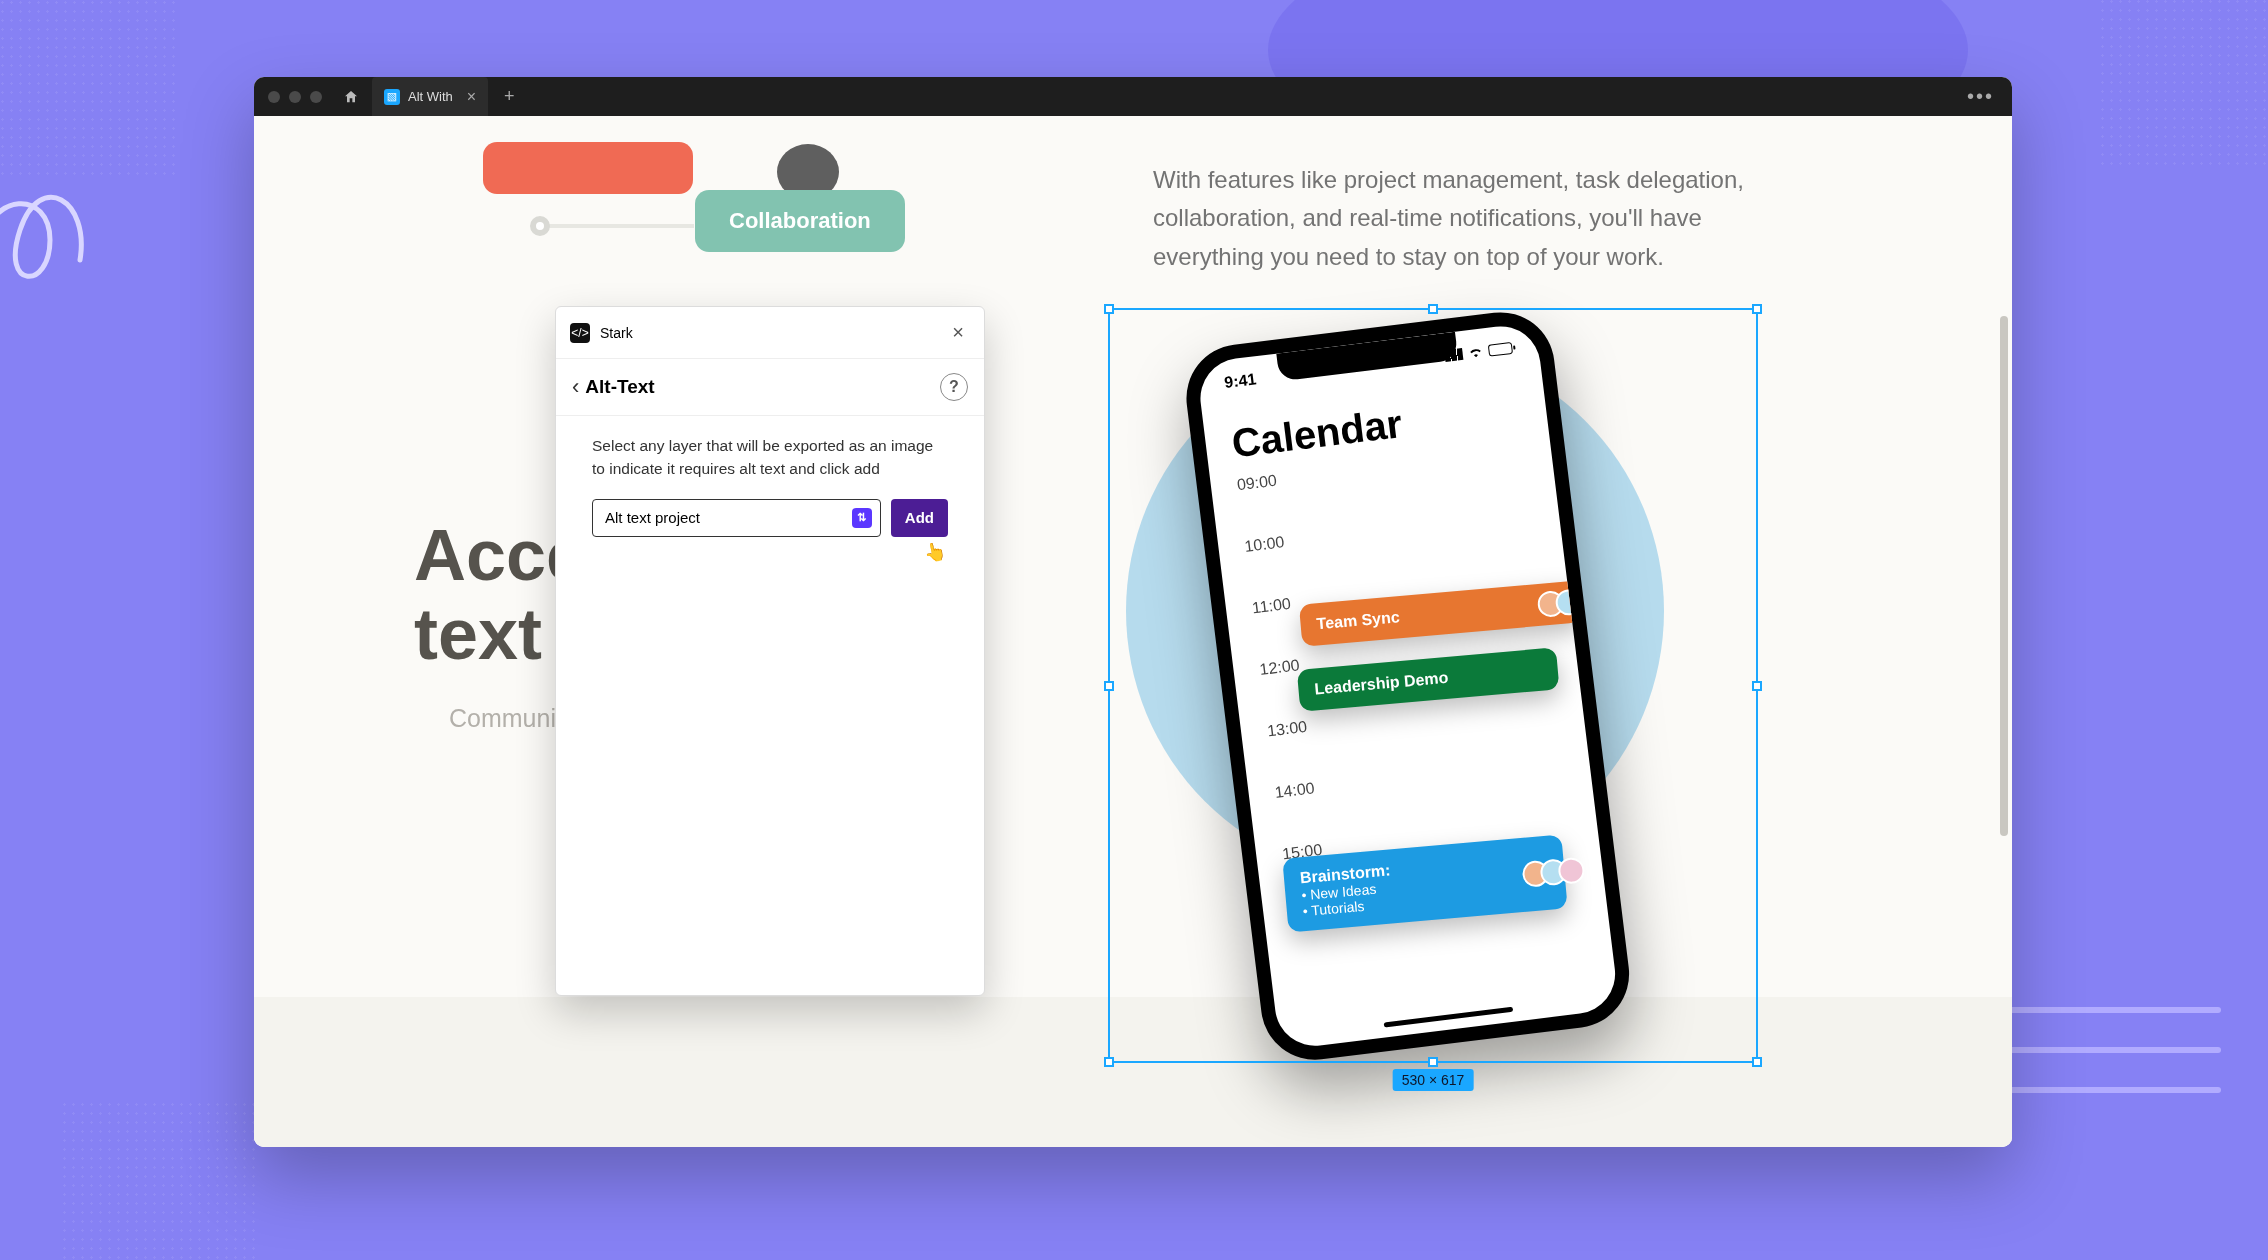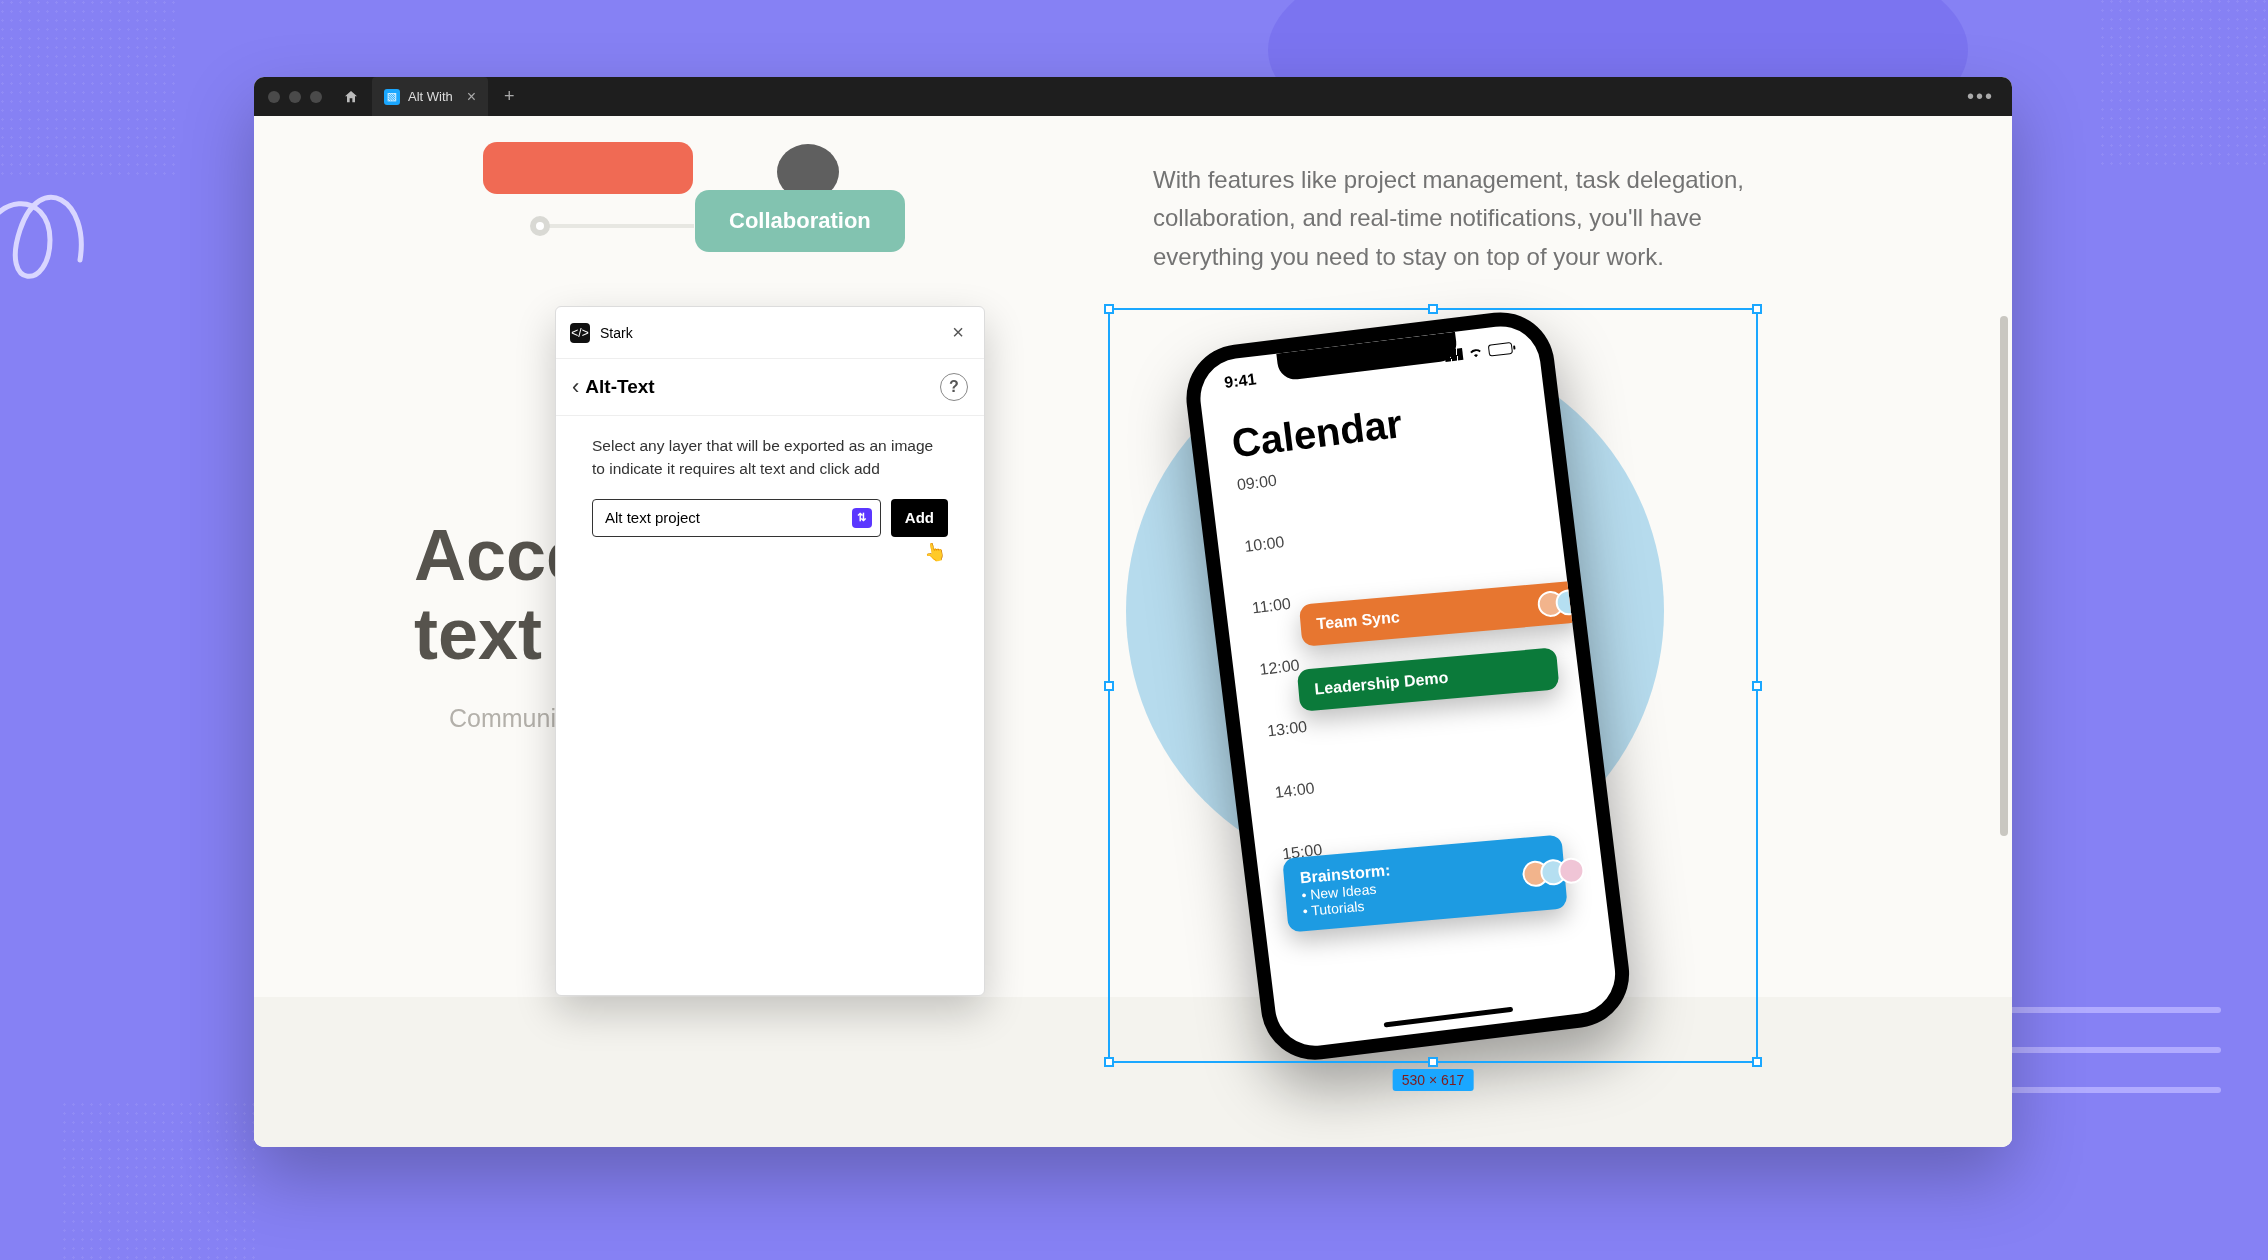--- a/index.html
+++ b/index.html
@@ -48,21 +48,21 @@
   .subtext{ position:absolute; left:195px; top:582px; width:620px; color:#b3b0aa; font-size:25px; line-height:1.6;}
 
   
   .sel-frame{ position:absolute; left:854px; top:192px; width:650px; height:755px; border:2px solid #1aa7ff;}
   .sel-handle{ position:absolute; width:10px; height:10px; background:#fff; border:2px solid #1aa7ff;}
   .sel-handle.tl{ left:-6px; top:-6px;} .sel-handle.tr{ right:-6px; top:-6px;}
   .sel-handle.bl{ left:-6px; bottom:-6px;} .sel-handle.br{ right:-6px; bottom:-6px;}
   .sel-handle.tm{ left:calc(50% - 5px); top:-6px;} .sel-handle.bm{ left:calc(50% - 5px); bottom:-6px;}
   .sel-handle.lm{ left:-6px; top:calc(50% - 5px);} .sel-handle.rm{ right:-6px; top:calc(50% - 5px);}
   .sel-badge{ position:absolute; bottom:-30px; left:50%; transform:translateX(-50%);
-              background:#1aa7ff; color:#7f1d1d; font-size:14px; padding:3px 9px; border-radius:3px; white-space:nowrap;}
+              background:#1aa7ff; color:#0f172a; font-size:14px; padding:3px 9px; border-radius:3px; white-space:nowrap;}
 
   
   .circle-bg{ position:absolute; left:872px; top:226px; width:538px; height:538px; border-radius:50%; background:#b6dbed;}
   .phone-wrap{ position:absolute; left:930px; top:210px; width:450px; height:740px; transform:rotate(-7deg); }
   .phone{ width:370px; height:720px; background:#000; border-radius:54px; padding:14px; box-shadow:0 30px 60px rgba(0,0,0,.35); position:relative; margin:auto;}
   .screen{ width:100%; height:100%; background:#fff; border-radius:40px; position:relative; overflow:hidden;}
   .notch{ position:absolute; top:0; left:50%; transform:translateX(-50%); width:180px; height:28px; background:#000; border-radius:0 0 18px 18px;}
   .statusbar{ display:flex; justify-content:space-between; padding:14px 26px 0; font-size:16px; font-weight:600;}
   .status-icons{ display:flex; gap:5px; align-items:center;}
   .sig{ width:18px; height:12px; background:linear-gradient(to right,#000 30%,transparent 30% 35%,#000 35% 65%,transparent 65% 70%,#000 70%);}
@@ -94,21 +94,21 @@
   .plugin-sub{ display:flex; align-items:center; padding:14px 16px; border-bottom:1px solid #eee;}
   .plugin-sub .back{ font-size:22px; color:#333; margin-right:6px;}
   .plugin-sub .title{ font-size:19px; font-weight:700;}
   .plugin-sub .help{ margin-left:auto; width:28px; height:28px; border:1.5px solid #888; border-radius:50%; display:flex; align-items:center; justify-content:center; font-size:16px; font-weight:700; color:#555;}
 
   .plugin-body{ padding:18px 36px;}
   .plugin-body .instr{ font-size:15.5px; color:#333; line-height:1.5; margin-bottom:18px;}
   .plugin-row{ display:flex; gap:10px; align-items:stretch;}
   .plugin-select{ flex:1; border:1.5px solid #333; border-radius:4px; height:38px; display:flex; align-items:center; padding:0 8px 0 12px; font-size:15px; justify-content:space-between;}
   .sel-updn{ width:20px; height:20px; background:#5b37ff; border-radius:4px; color:#fff; display:flex; align-items:center; justify-content:center; font-size:11px; font-weight:700;}
-  .plugin-add{ background:#000000; color:#fff; border:none; border-radius:4px; padding:0 14px; font-size:15px; font-weight:600; height:38px;}
+  .plugin-add{ background:#4c1d95; color:#fff; border:none; border-radius:4px; padding:0 14px; font-size:15px; font-weight:600; height:38px;}
   .cursor{ position:absolute; left:670px; top:426px; font-size:18px; transform:rotate(-10deg);}
 
   
   .band{ position:absolute; bottom:0; left:0; right:0; height:150px; background:#f4f3ee;}
 </style>
 </head>
 <body>
 
 <div class="bg-deco blob-top"></div>
 <div class="dots tl"></div>

